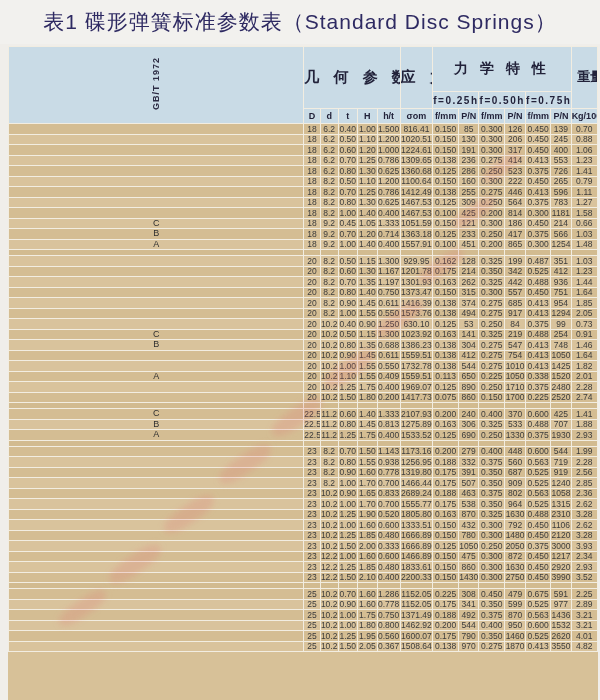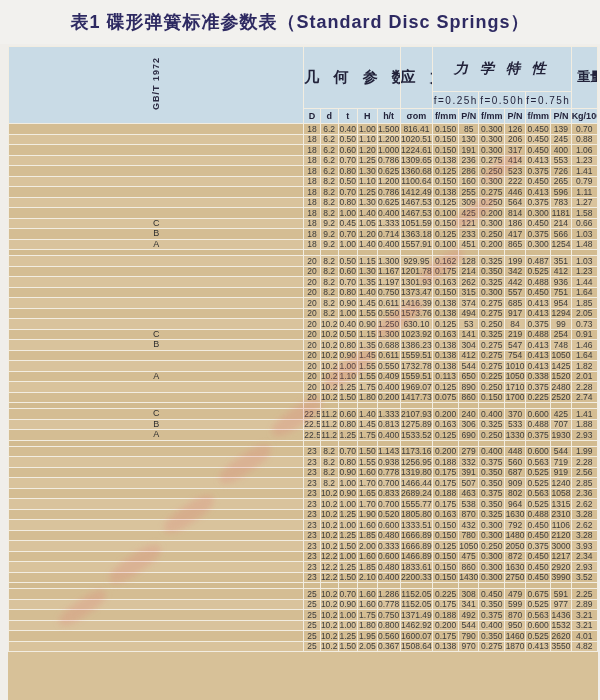--- a/index.html
+++ b/index.html
@@ -9,39 +9,39 @@
     background-color:#efede8;
     font-family:"Liberation Sans","DejaVu Sans",sans-serif;
     position:relative;
   }
   .page{position:absolute;inset:0;background:#f0eeea;}
   .title-bar{
     height:44px;display:flex;align-items:center;justify-content:center;
     background:#f2f1ee;
   }
   .page-title{
-    font-size:18px;font-weight:bold;color:#2e2a62;letter-spacing:1px;
+    font-size:21px;font-weight:normal;color:#2e2a62;letter-spacing:1px;
     white-space:nowrap;
   }
   .table-wrap{
     position:absolute;left:8px;right:2px;top:46px;bottom:0;
     background:#d7c198;
   }
   table.disc{
     width:100%;border-collapse:separate;border-spacing:1.5px;
     table-layout:fixed;background:#f2ede1;
   }
   th,td{
     padding:0;text-align:center;vertical-align:middle;
     overflow:hidden;white-space:nowrap;
   }
   thead th{background:#c9dbe6;color:#22223a;font-weight:bold;}
   tr.h1 th{height:44px;font-size:15px;letter-spacing:5px;}
-  tr.h1 th.mech{font-size:14px;letter-spacing:4px;font-style:italic;}
-  tr.h2 th{height:16px;font-size:10px;font-weight:normal;letter-spacing:1.5px;}
+  tr.h1 th.mech{font-size:14px;letter-spacing:4px;}
+  tr.h2 th{height:16px;font-size:10px;font-weight:bold;letter-spacing:1.5px;}
   tr.h3 th{height:14px;font-size:9px;font-weight:bold;letter-spacing:0;}
   th.gbt{width:100%;}
   .vert{
     writing-mode:vertical-rl;transform:rotate(180deg);
     font-size:9px;font-weight:bold;letter-spacing:1px;color:#2c2c44;
     display:inline-block;line-height:1;
   }
   th.weight .stack{
     display:inline-block;width:1.1em;word-break:break-all;
     font-size:13px;line-height:1.6;letter-spacing:0;

